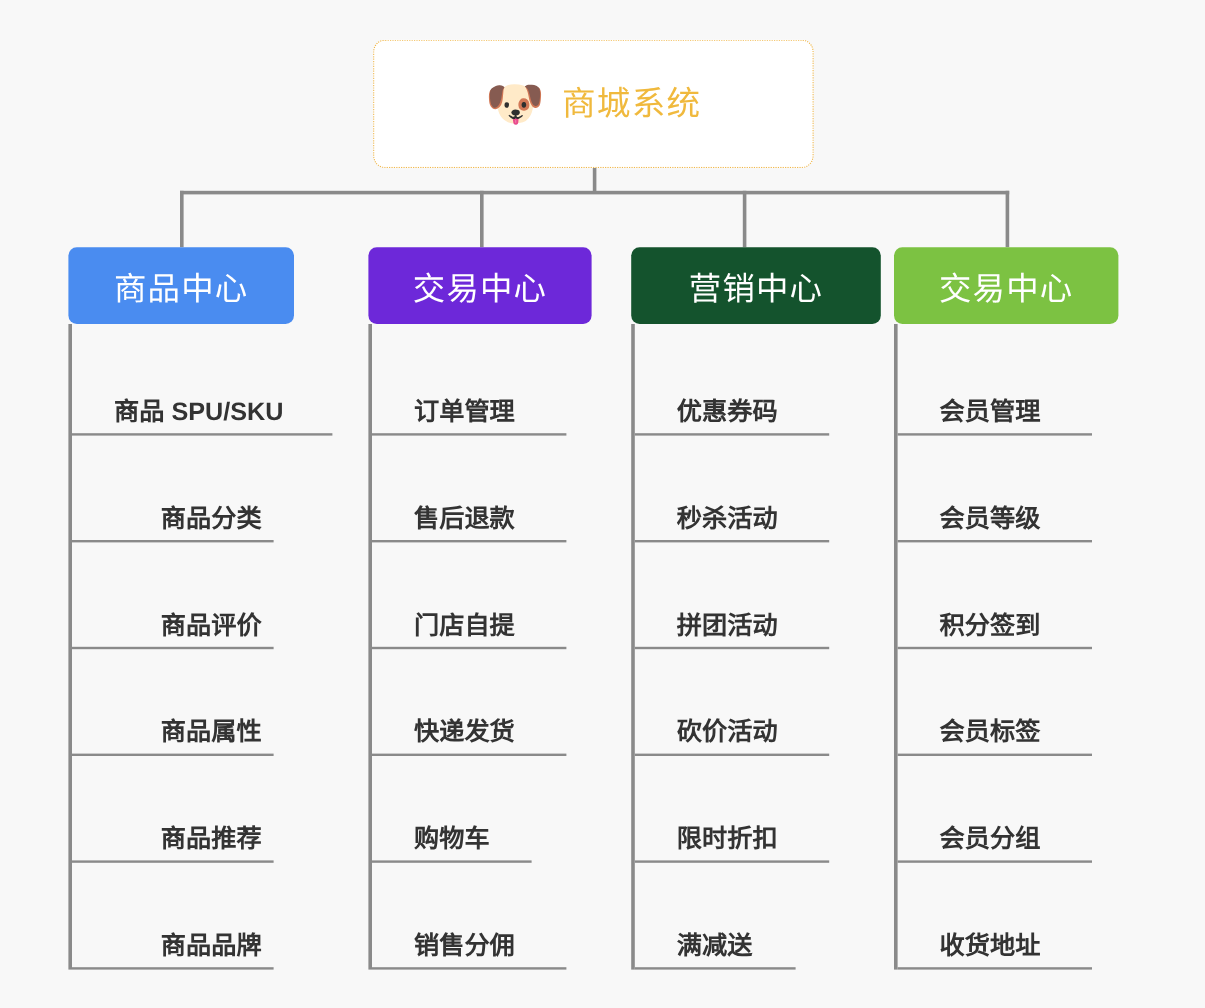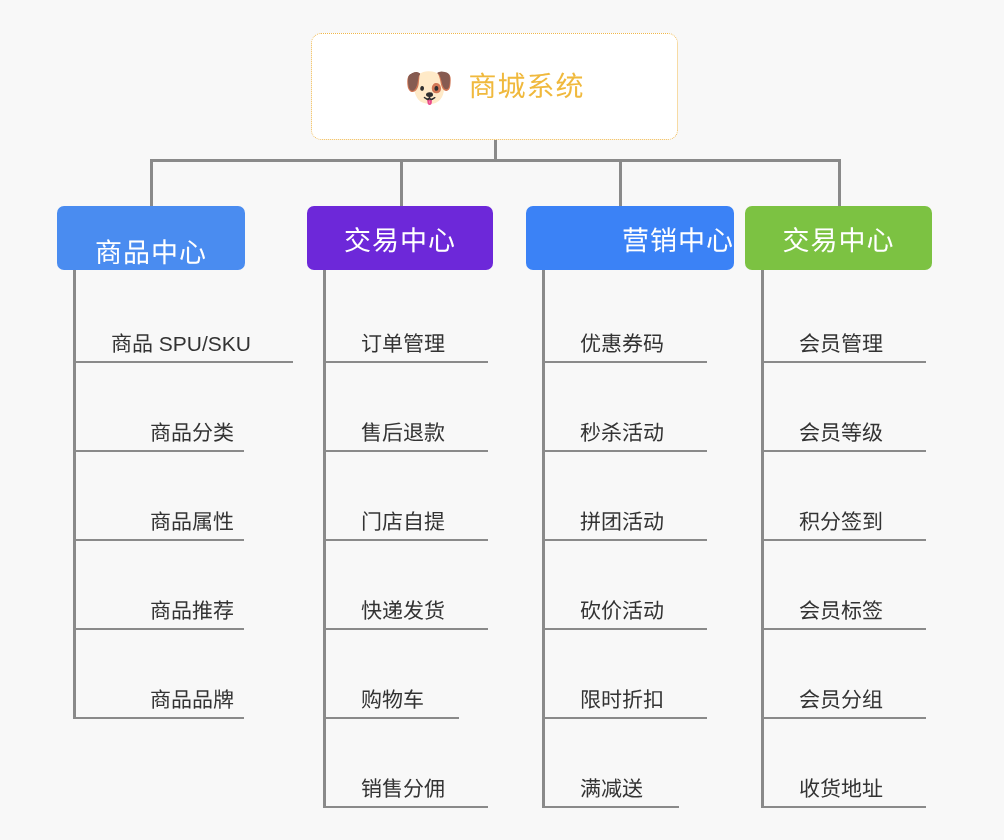--- a/index.html
+++ b/index.html
@@ -92,31 +92,32 @@
     height: 64px;
     border-radius: 7px;
     display: flex;
     align-items: center;
     justify-content: center;
     color: #ffffff;
     font-size: 27px;
     letter-spacing: 1px;
     white-space: nowrap;
   }
-  .branch.b1 .branch-header { width: 188px; background: #4a8cf0; align-items: flex-end; }
+  .branch.b1 .branch-header { width: 188px; background: #4a8cf0; }
   .branch.b2 .branch-header { width: 186px; background: #6d28d9; }
-  .branch.b3 .branch-header { width: 208px; background: #3b82f6; justify-content: flex-end; }
+  .branch.b3 .branch-header { width: 208px; background: #14532d; }
   .branch.b4 .branch-header { width: 187px; background: #7cc242; }
 
   
   .leaf-list {
     position: relative;
-    margin-left: 16px;
+    margin-left: 0;
     border-left: 3px solid #8a8a8a;
     padding-top: 4px;
+    font-weight: bold;
   }
   .leaf-item {
     box-sizing: border-box;
     height: 89px;
     display: flex;
     align-items: flex-end;
     border-bottom: 2px solid #8a8a8a;
     width: 180px;
   }
   .branch.b1 .leaf-item { width: 217px; }
@@ -159,20 +160,23 @@
       <span>商品中心</span>
     </div>
     <div class="leaf-list">
       <div class="leaf-item">
         <span class="leaf-label">商品 SPU/SKU</span>
       </div>
       <div class="leaf-item short">
         <span class="leaf-label">商品分类</span>
       </div>
       <div class="leaf-item short">
+        <span class="leaf-label">商品评价</span>
+      </div>
+      <div class="leaf-item short">
         <span class="leaf-label">商品属性</span>
       </div>
       <div class="leaf-item short">
         <span class="leaf-label">商品推荐</span>
       </div>
       <div class="leaf-item short">
         <span class="leaf-label">商品品牌</span>
       </div>
     </div>
   </div>

